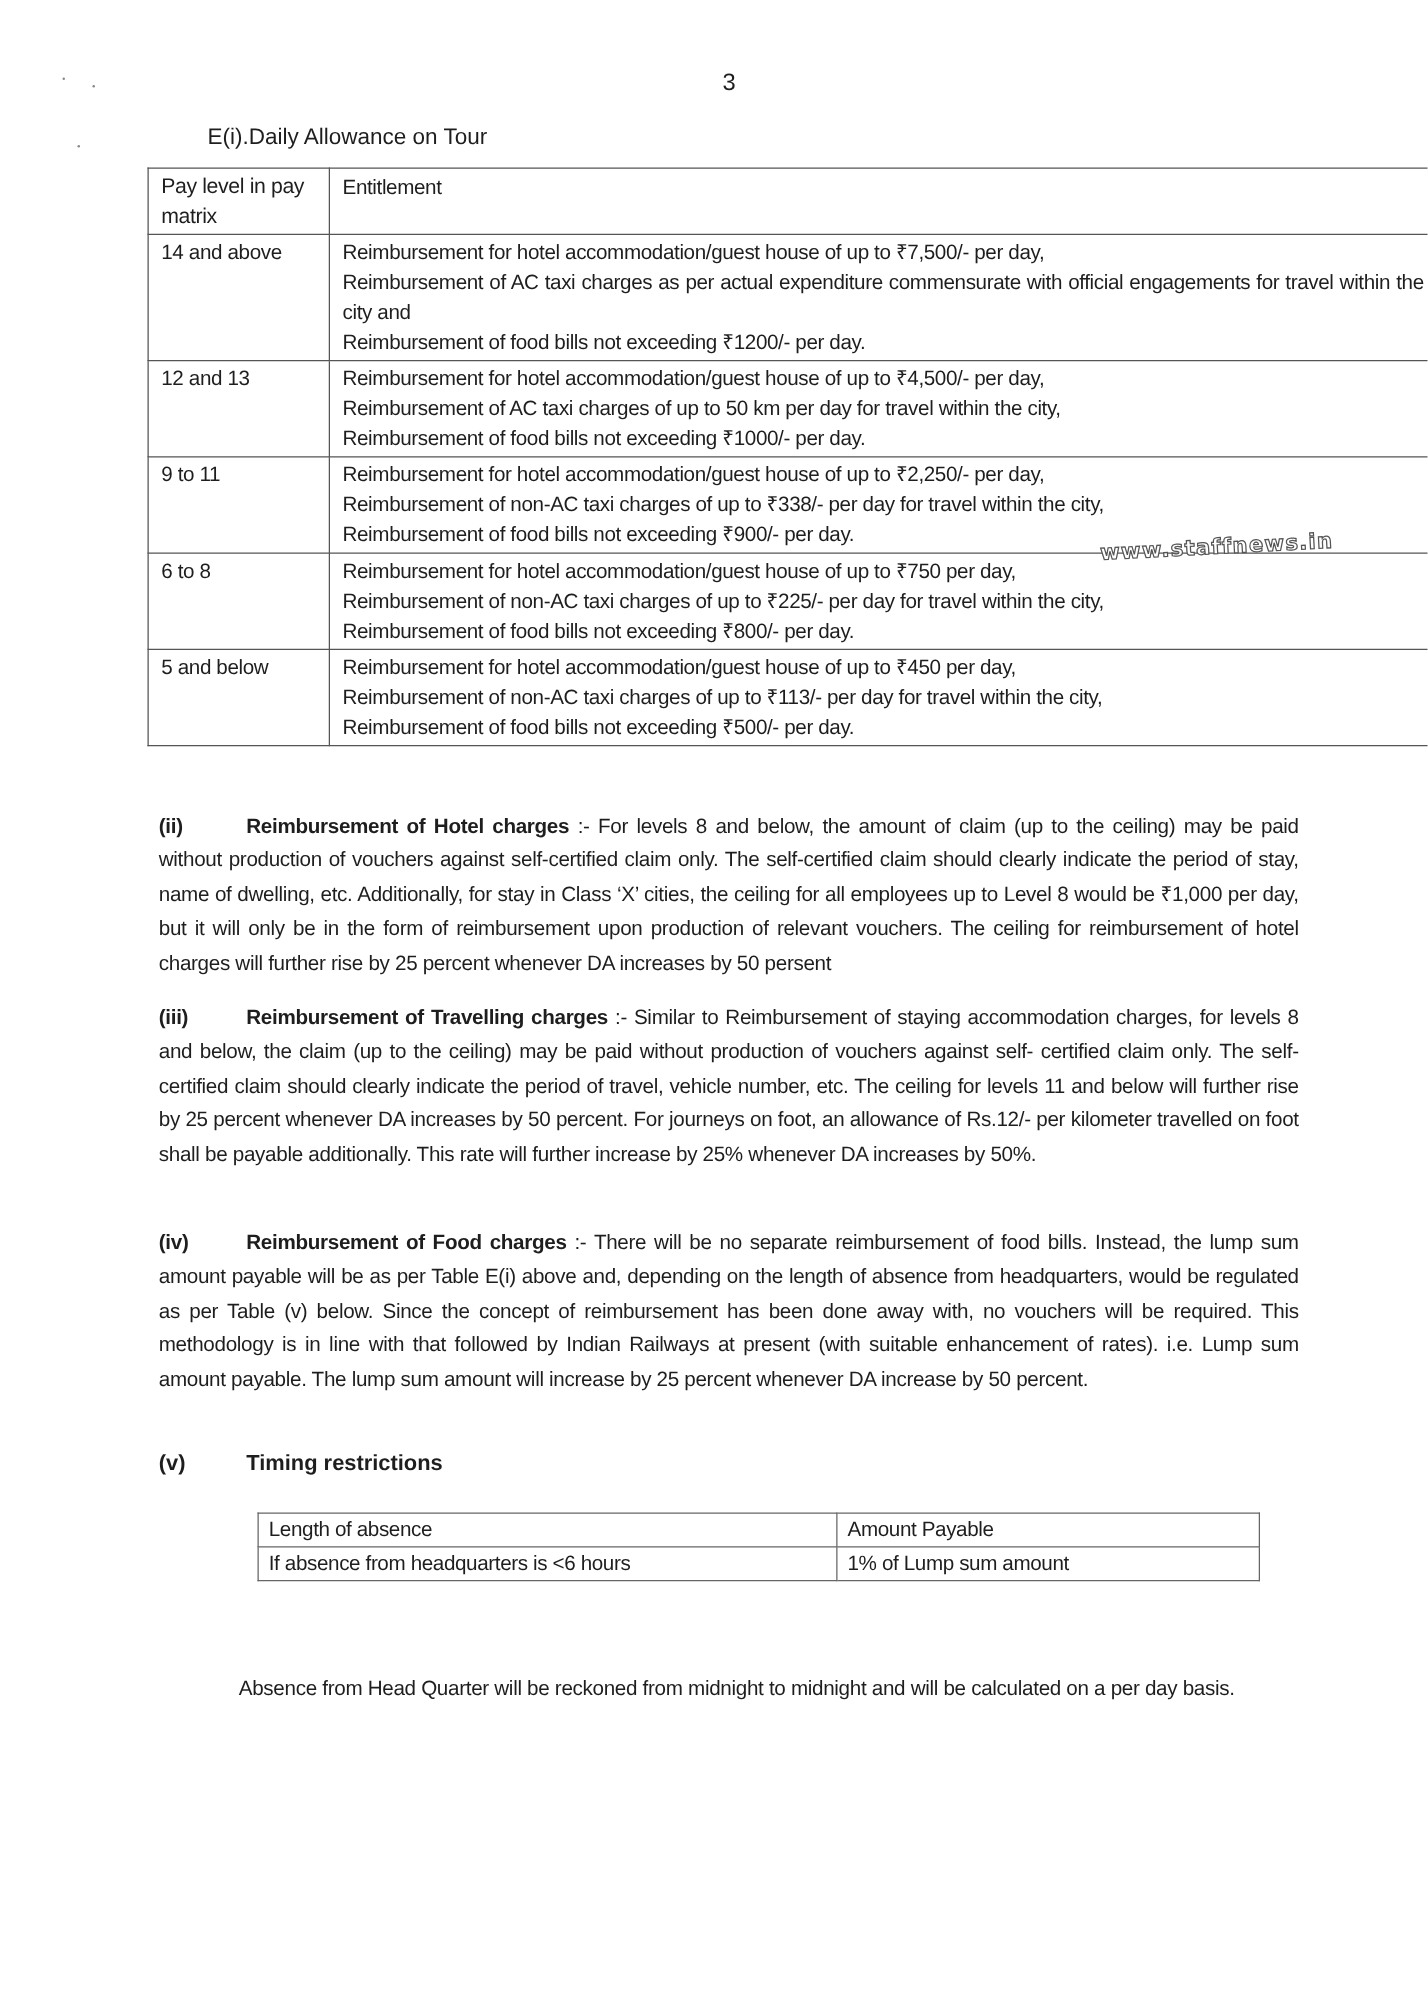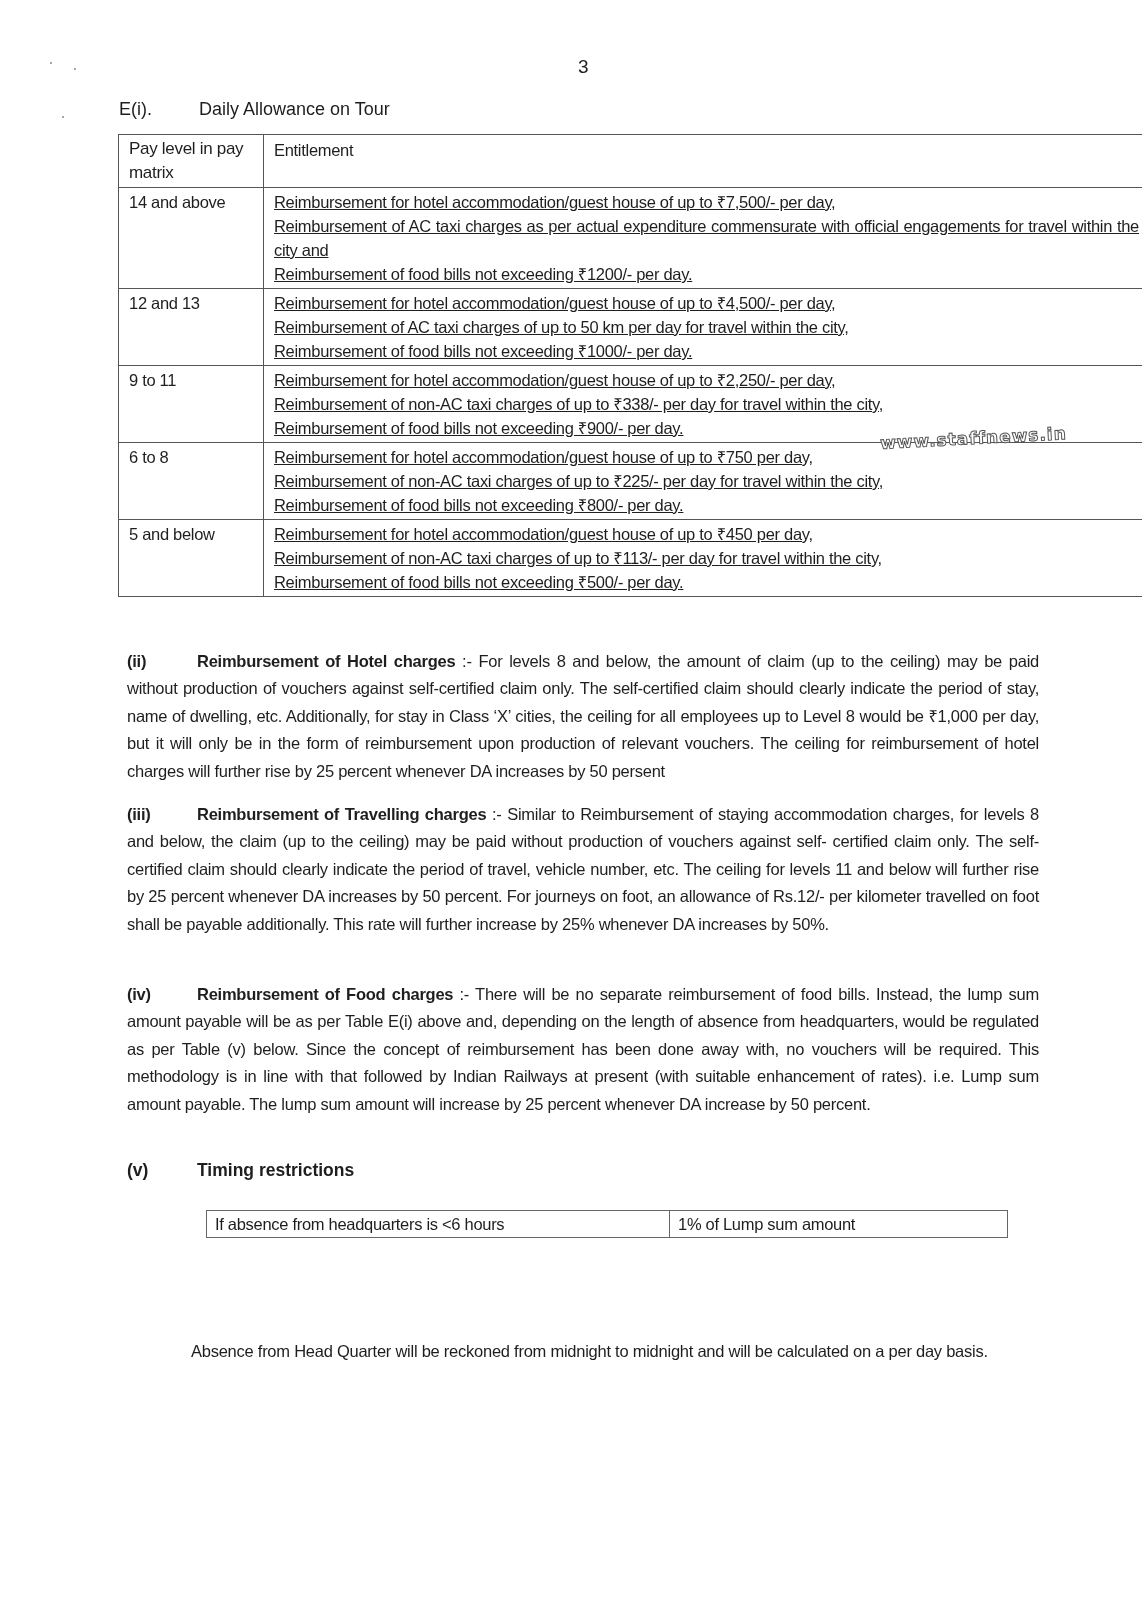--- a/index.html
+++ b/index.html
@@ -2,34 +2,34 @@
 <html><head>
 <meta charset="utf-8">
 <style>
   html, body { margin: 0; padding: 0; background: #ffffff; }
   body {
     width: 1142px; height: 1600px; position: relative; overflow: hidden;
     font-family: "Liberation Sans", sans-serif; color: #1e1e1e;
   }
   .page-number { position: absolute; left: 578px; top: 56px; font-size: 19px; }
   .section-heading { position: absolute; left: 119px; top: 99px; font-size: 18px; }
-  .section-heading .num { display: inline-block; width: 80px; }
+  .section-heading .num { display: inline-block; width: 80px; text-align: right; }
 
   table.da-table {
     position: absolute; left: 118px; top: 134px; width: 1032px;
     border-collapse: collapse; font-size: 16.5px; letter-spacing: -0.3px;
   }
   table.da-table td, table.da-table th {
     border: 1px solid #555; vertical-align: top; padding: 2px 10px 2px 10px;
     line-height: 24px;
   }
   table.da-table th { font-weight: normal; text-align: left; }
   table.da-table th.ent { text-align: left; vertical-align: top; padding-top: 3px; }
   table.da-table td.level { width: 124px; padding-left: 10px; }
-  table.da-table td.ent div { text-align: justify; text-decoration: underline; }
+  table.da-table td.ent div { text-align: justify; }
   .hdr-level { font-size: 17px; line-height: 22px; }
 
   .watermark {
     position: absolute; left: 880px; top: 428px; font-size: 17px; font-weight: bold;
     color: #fff; -webkit-text-stroke: 1px #555; letter-spacing: 1px;
     transform: rotate(-3deg); font-family: "DejaVu Sans", sans-serif;
   }
 
   .para {
     position: absolute; left: 127px; width: 912px; font-size: 16.5px;
@@ -135,19 +135,23 @@
   <span class="label">(iv)</span><span class="title">Reimbursement of Food charges</span><span> :- There will be no separate reimbursement of food bills. Instead, the lump sum amount payable will be as per Table E(i)  above and, depending on the length of absence from headquarters, would be regulated as per Table (v) below. Since the concept of reimbursement has been done away with, no vouchers will be required. This methodology is in line with that followed by Indian Railways at present (with suitable enhancement of rates). i.e. Lump sum amount payable.  The lump sum amount will increase by 25 percent whenever DA increase by 50 percent.</span>
 </div>
 
 <div class="subheading">
   <span class="label">(v)</span><span>Timing restrictions</span>
 </div>
 
 <table class="timing-table">
   <tbody>
     <tr>
+      <td class="c1">Length of absence</td>
+      <td>Amount Payable</td>
+    </tr>
+    <tr>
       <td class="c1">If absence from headquarters is &lt;6 hours</td>
       <td>1% of Lump sum amount</td>
     </tr>
   </tbody>
 </table>
 
 <div class="closing">Absence from Head Quarter will be reckoned from midnight to midnight and will be calculated on a per day basis.</div>
 
 </body></html>

